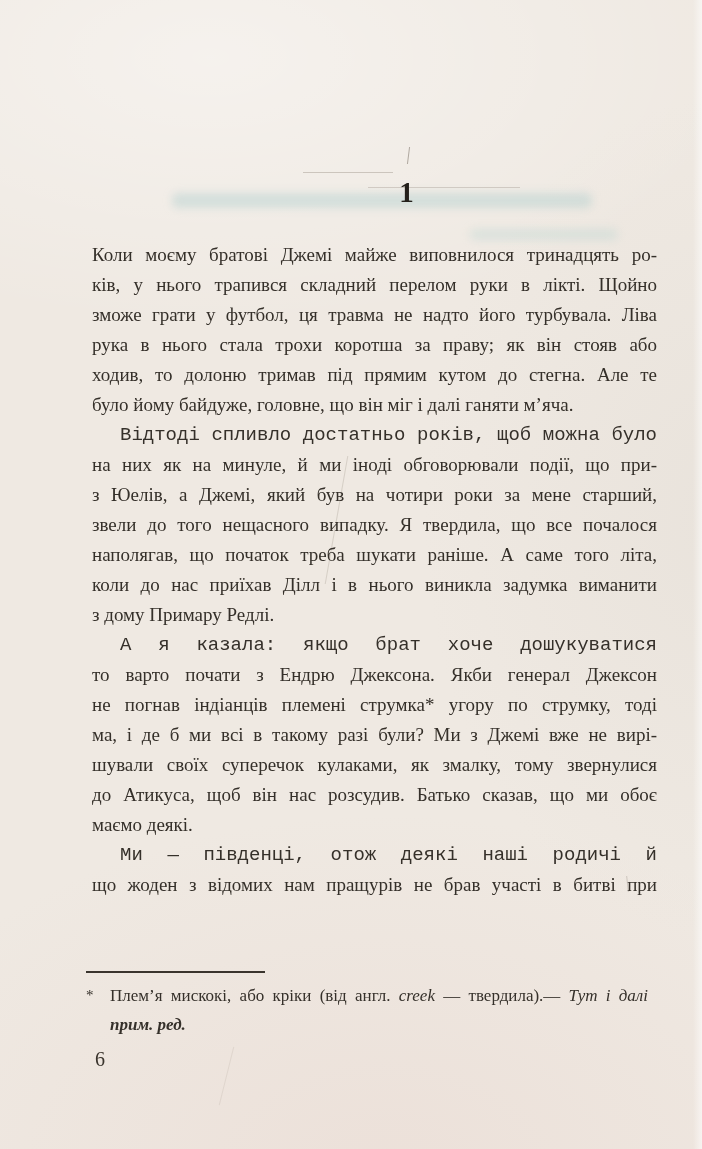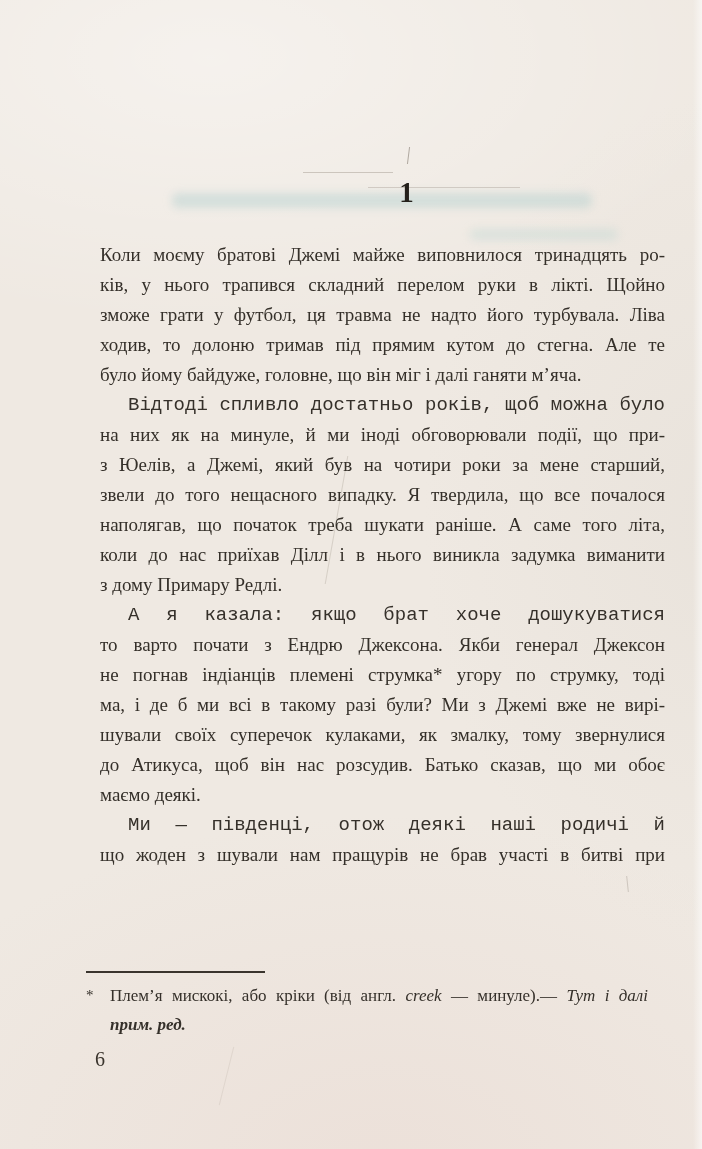--- a/index.html
+++ b/index.html
@@ -30,21 +30,21 @@
     position: absolute;
     left: 100px; top: 176px; width: 565px;
     padding-left: 24px;
     text-align: center;
     font-size: 29px;
     font-weight: bold;
     color: #24201b;
   }
 
   
-  .bodytext { position: absolute; left: 100px; top: 240px; width: 565px; }
+  .bodytext { position: absolute; left: 92px; top: 240px; width: 565px; }
   .line {
     height: 30px;
     line-height: 30px;
     font-size: 19px;
     text-align: justify;
     text-align-last: justify;
     overflow: hidden;
   }
   .line.ind { padding-left: 28px; font-family: Liberation Mono, monospace; }
   .line.last { text-align: right; text-align-last: left; }
@@ -96,20 +96,21 @@
   <div class="artifact art-6"></div>
 
   <div class="chapter">1</div>
 
   <div class="bodytext">
 
     <div>
       <div class="line">Коли моєму братові Джемі майже виповнилося тринадцять ро-</div>
       <div class="line">ків, у нього трапився складний перелом руки в лікті. Щойно</div>
       <div class="line">зможе грати у футбол, ця травма не надто його турбувала. Ліва</div>
+      <div class="line">рука в нього стала трохи коротша за праву; як він стояв або</div>
       <div class="line">ходив, то долоню тримав під прямим кутом до стегна. Але те</div>
       <div class="line last">було йому байдуже, головне, що він міг і далі ганяти м’яча.</div>
     </div>
 
     <div>
       <div class="line ind">Відтоді спливло достатньо років, щоб можна було поглянути</div>
       <div class="line">на них як на минуле, й ми іноді обговорювали події, що при-</div>
       <div class="line">з Юелів, а Джемі, який був на чотири роки за мене старший,</div>
       <div class="line">звели до того нещасного випадку. Я твердила, що все почалося</div>
       <div class="line">наполягав, що початок треба шукати раніше. А саме того літа,</div>
@@ -122,29 +123,29 @@
       <div class="line">то варто почати з Ендрю Джексона. Якби генерал Джексон</div>
       <div class="line">не погнав індіанців племені струмка* угору по струмку, тоді</div>
       <div class="line">ма, і де б ми всі в такому разі були? Ми з Джемі вже не вирі-</div>
       <div class="line">шували своїх суперечок кулаками, як змалку, тому звернулися</div>
       <div class="line">до Атикуса, щоб він нас розсудив. Батько сказав, що ми обоє</div>
       <div class="line last">маємо деякі.</div>
     </div>
 
     <div>
       <div class="line ind">Ми — південці, отож деякі наші родичі й соромляться,</div>
-      <div class="line">що жоден з шували нам пращурів не брав участі в битві при</div>
+      <div class="line">що жоден з відомих нам пращурів не брав участі в битві при</div>
     </div>
 
   </div>
 
   <div class="fn-rule"></div>
   <div class="footnote">
     <div class="fn-row">
       <span class="fn-marker">*</span>
-      <span class="fn-text"><span>Плем’я мискокі, або кріки (від англ. </span><span class="it">creek</span><span> — минуле).— </span><span class="it">Тут і далі</span></span>
+      <span class="fn-text"><span>Плем’я мискокі, або кріки (від англ. </span><span class="it">creek</span><span> — твердила).— </span><span class="it">Тут і далі</span></span>
     </div>
     <div class="fn-line2">прим. ред.</div>
   </div>
 
   <div class="folio">6</div>
 
 </div>
 
 </body></html>

